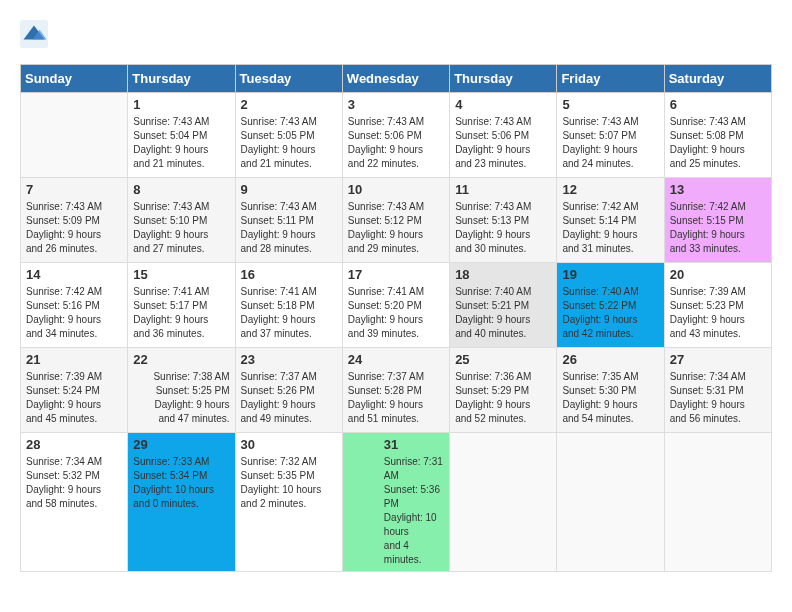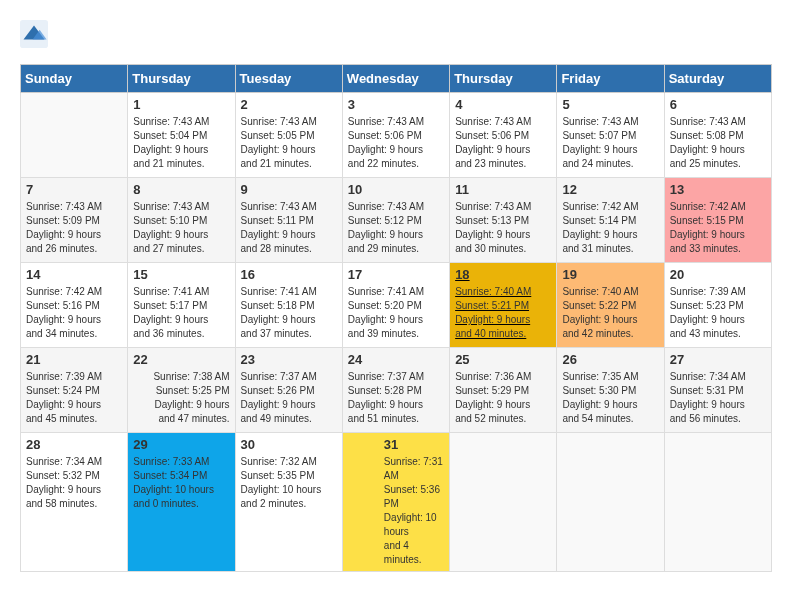--- a/index.html
+++ b/index.html
@@ -202,21 +202,21 @@
 Daylight: 9 hours
 and 30 minutes.</div>
         </td>
         <td style="background: rgb(245, 245, 245);">
           <div class="day-num">12</div>
           <div class="day-info" style="white-space: pre-line;">Sunrise: 7:42 AM
 Sunset: 5:14 PM
 Daylight: 9 hours
 and 31 minutes.</div>
         </td>
-        <td style="background: #fca5a5;">
+        <td style="background: #f0abfc;">
           <div class="day-num">13</div>
           <div class="day-info" style="white-space: pre-line;">Sunrise: 7:42 AM
 Sunset: 5:15 PM
 Daylight: 9 hours
 and 33 minutes.</div>
         </td>
       </tr>
       <tr>
         <td style="background: rgb(255, 255, 255);">
           <div class="day-num">14</div>
@@ -239,28 +239,28 @@
 Daylight: 9 hours
 and 37 minutes.</div>
         </td>
         <td style="background: rgb(255, 255, 255);">
           <div class="day-num">17</div>
           <div class="day-info" style="white-space: pre-line;">Sunrise: 7:41 AM
 Sunset: 5:20 PM
 Daylight: 9 hours
 and 39 minutes.</div>
         </td>
-        <td style="background: #eab308; text-decoration: underline;">
+        <td style="background: #e5e5e5;">
           <div class="day-num">18</div>
           <div class="day-info" style="white-space: pre-line;">Sunrise: 7:40 AM
 Sunset: 5:21 PM
 Daylight: 9 hours
 and 40 minutes.</div>
         </td>
-        <td style="background: #fdba74;">
+        <td style="background: #0ea5e9;">
           <div class="day-num">19</div>
           <div class="day-info" style="white-space: pre-line;">Sunrise: 7:40 AM
 Sunset: 5:22 PM
 Daylight: 9 hours
 and 42 minutes.</div>
         </td>
         <td style="background: rgb(255, 255, 255);">
           <div class="day-num">20</div>
           <div class="day-info" style="white-space: pre-line;">Sunrise: 7:39 AM
 Sunset: 5:23 PM
@@ -334,21 +334,21 @@
 Daylight: 10 hours
 and 0 minutes.</div>
         </td>
         <td style="background: rgb(255, 255, 255);">
           <div class="day-num">30</div>
           <div class="day-info" style="white-space: pre-line;">Sunrise: 7:32 AM
 Sunset: 5:35 PM
 Daylight: 10 hours
 and 2 minutes.</div>
         </td>
-        <td style="background: #fde047; padding-left: 41px;">
+        <td style="background: #86efac; padding-left: 41px;">
           <div class="day-num">31</div>
           <div class="day-info" style="white-space: pre-line;">Sunrise: 7:31 AM
 Sunset: 5:36 PM
 Daylight: 10 hours
 and 4 minutes.</div>
         </td>
         <td class="empty-cell"></td>
         <td class="empty-cell"></td>
         <td class="empty-cell"></td>
       </tr>

